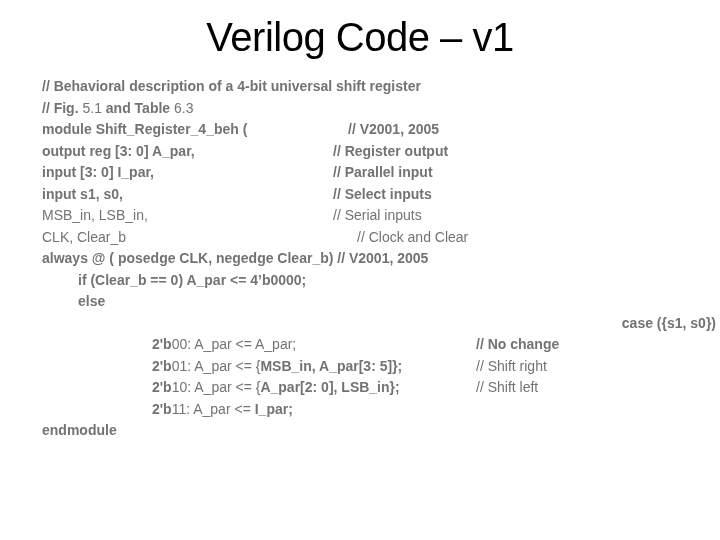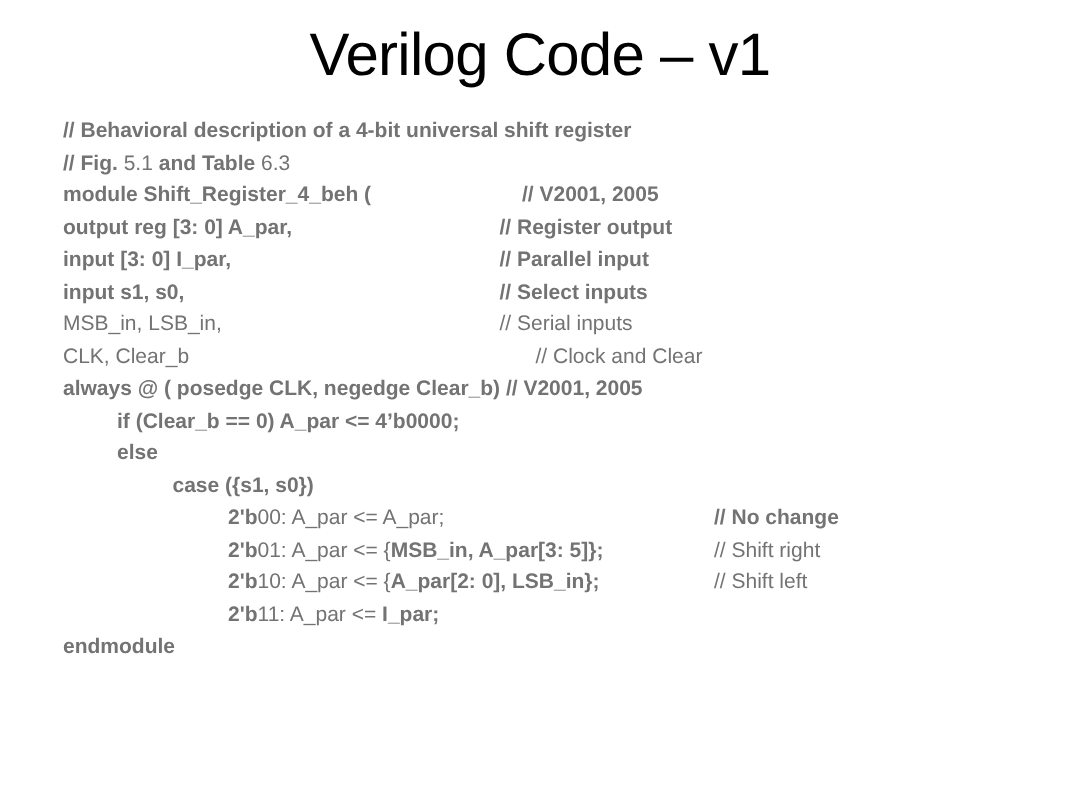--- a/index.html
+++ b/index.html
@@ -65,21 +65,21 @@
       <div class="code-line" style="padding-left: 0px;"><span class="b">// Fig. </span><span class="r">5.1</span><span class="b"> and Table </span><span class="r">6.3</span></div>
       <div class="code-line" style="padding-left: 0px;"><span class="b">module Shift_Register_4_beh (</span><span class="comment b" style="left: 291px; margin-left: 15px;">// V2001, 2005</span></div>
       <div class="code-line" style="padding-left: 0px;"><span class="b">output reg [3: 0] A_par,</span><span class="comment b" style="left: 291px;">// Register output</span></div>
       <div class="code-line" style="padding-left: 0px;"><span class="b">input [3: 0] I_par,</span><span class="comment b" style="left: 291px;">// Parallel input</span></div>
       <div class="code-line" style="padding-left: 0px;"><span class="b">input s1, s0,</span><span class="comment b" style="left: 291px;">// Select inputs</span></div>
       <div class="code-line" style="padding-left: 0px;"><span class="r">MSB_in, LSB_in,</span><span class="comment r" style="left: 291px;">// Serial inputs</span></div>
       <div class="code-line" style="padding-left: 0px;"><span class="r">CLK, Clear_b</span><span class="comment r" style="left: 291px; margin-left: 24px;">// Clock and Clear</span></div>
       <div class="code-line" style="padding-left: 0px;"><span class="b">always @ ( posedge CLK, negedge Clear_b) // V2001, 2005</span></div>
       <div class="code-line" style="padding-left: 36px;"><span class="b">if (Clear_b == 0) A_par &lt;= 4’b0000;</span></div>
       <div class="code-line" style="padding-left: 36px;"><span class="b">else</span></div>
-      <div class="code-line" style="padding-left: 73px;"><span class="b">case ({s1, s0})</span></div>
+      <div class="code-line" style="padding-left: 73px; text-align: right;"><span class="b">case ({s1, s0})</span></div>
       <div class="code-line" style="padding-left: 110px;"><span class="b">2'b</span><span class="r">00: A_par &lt;= A_par;</span><span class="comment b" style="left: 434px;">// No change</span></div>
       <div class="code-line" style="padding-left: 110px;"><span class="b">2'b</span><span class="r">01: A_par &lt;= {</span><span class="b">MSB_in, A_par[3: 5]};</span><span class="comment r" style="left: 434px;">// Shift right</span></div>
       <div class="code-line" style="padding-left: 110px;"><span class="b">2'b</span><span class="r">10: A_par &lt;= {</span><span class="b">A_par[2: 0], LSB_in};</span><span class="comment r" style="left: 434px;">// Shift left</span></div>
       <div class="code-line" style="padding-left: 110px;"><span class="b">2'b</span><span class="r">11: A_par &lt;= </span><span class="b">I_par;</span></div>
       <div class="code-line" style="padding-left: 0px;"><span class="b">endmodule</span></div>
     </div>
 
   <div class="page-number">20</div>
 </div>
 

